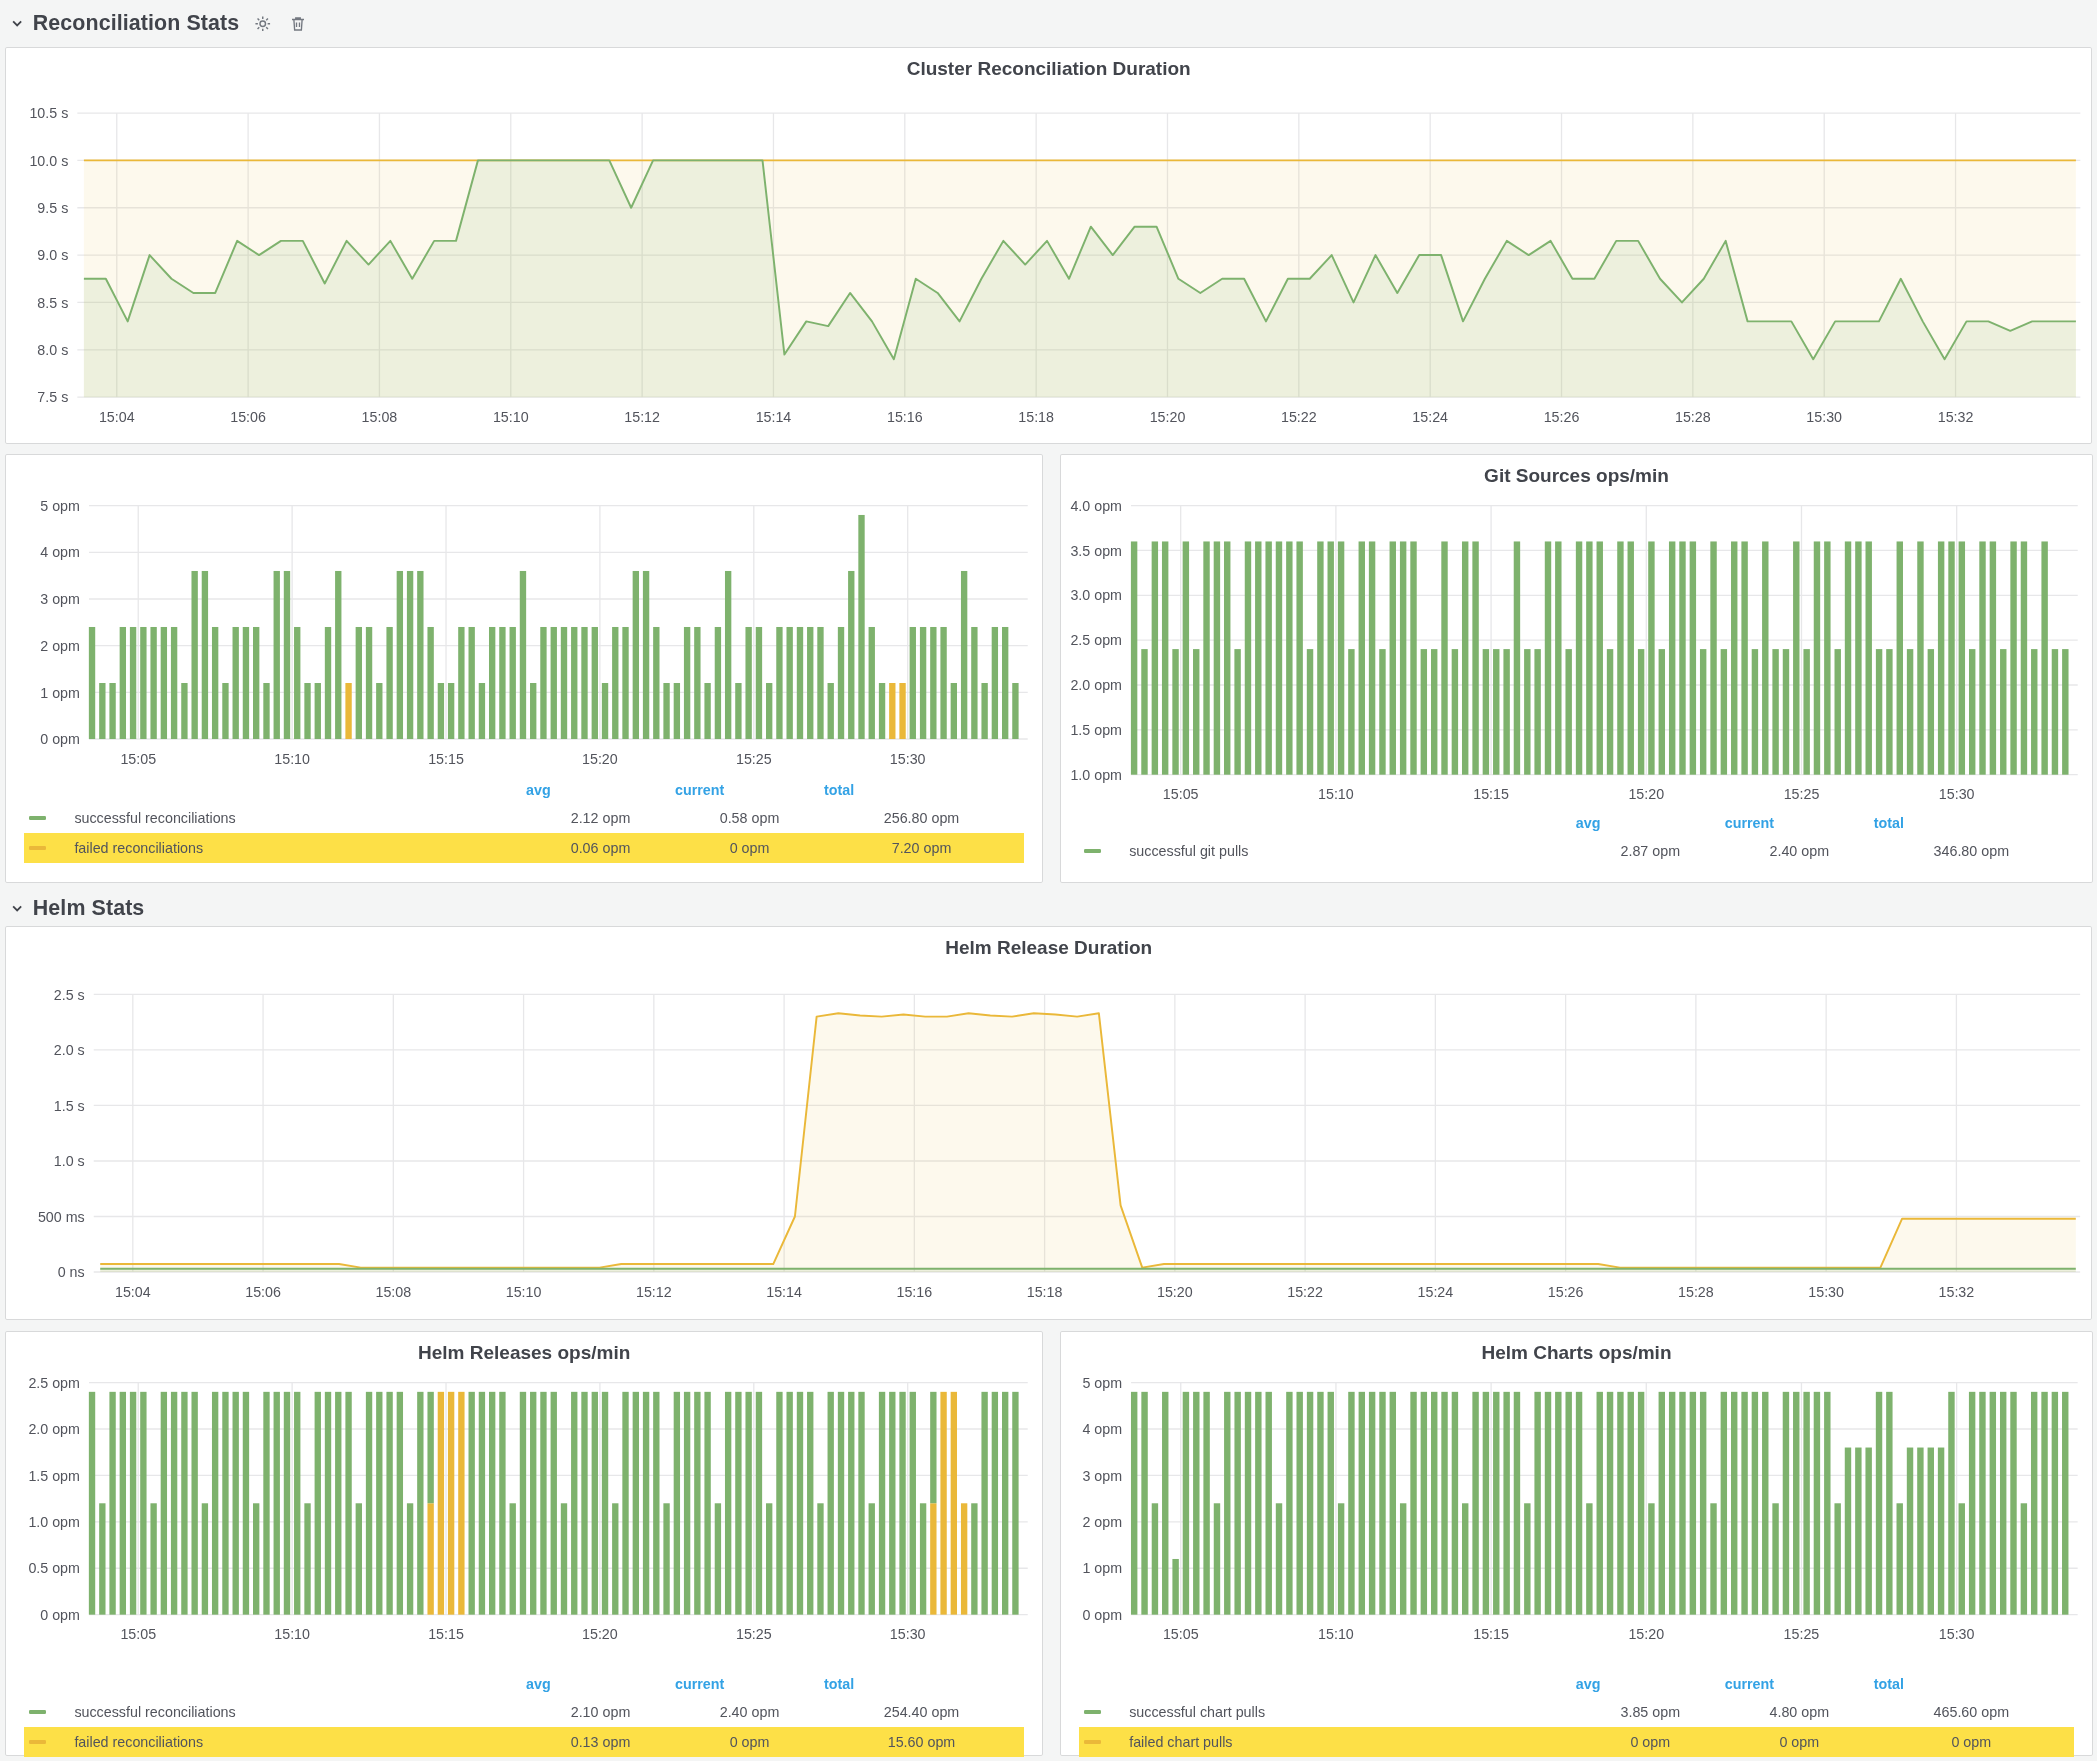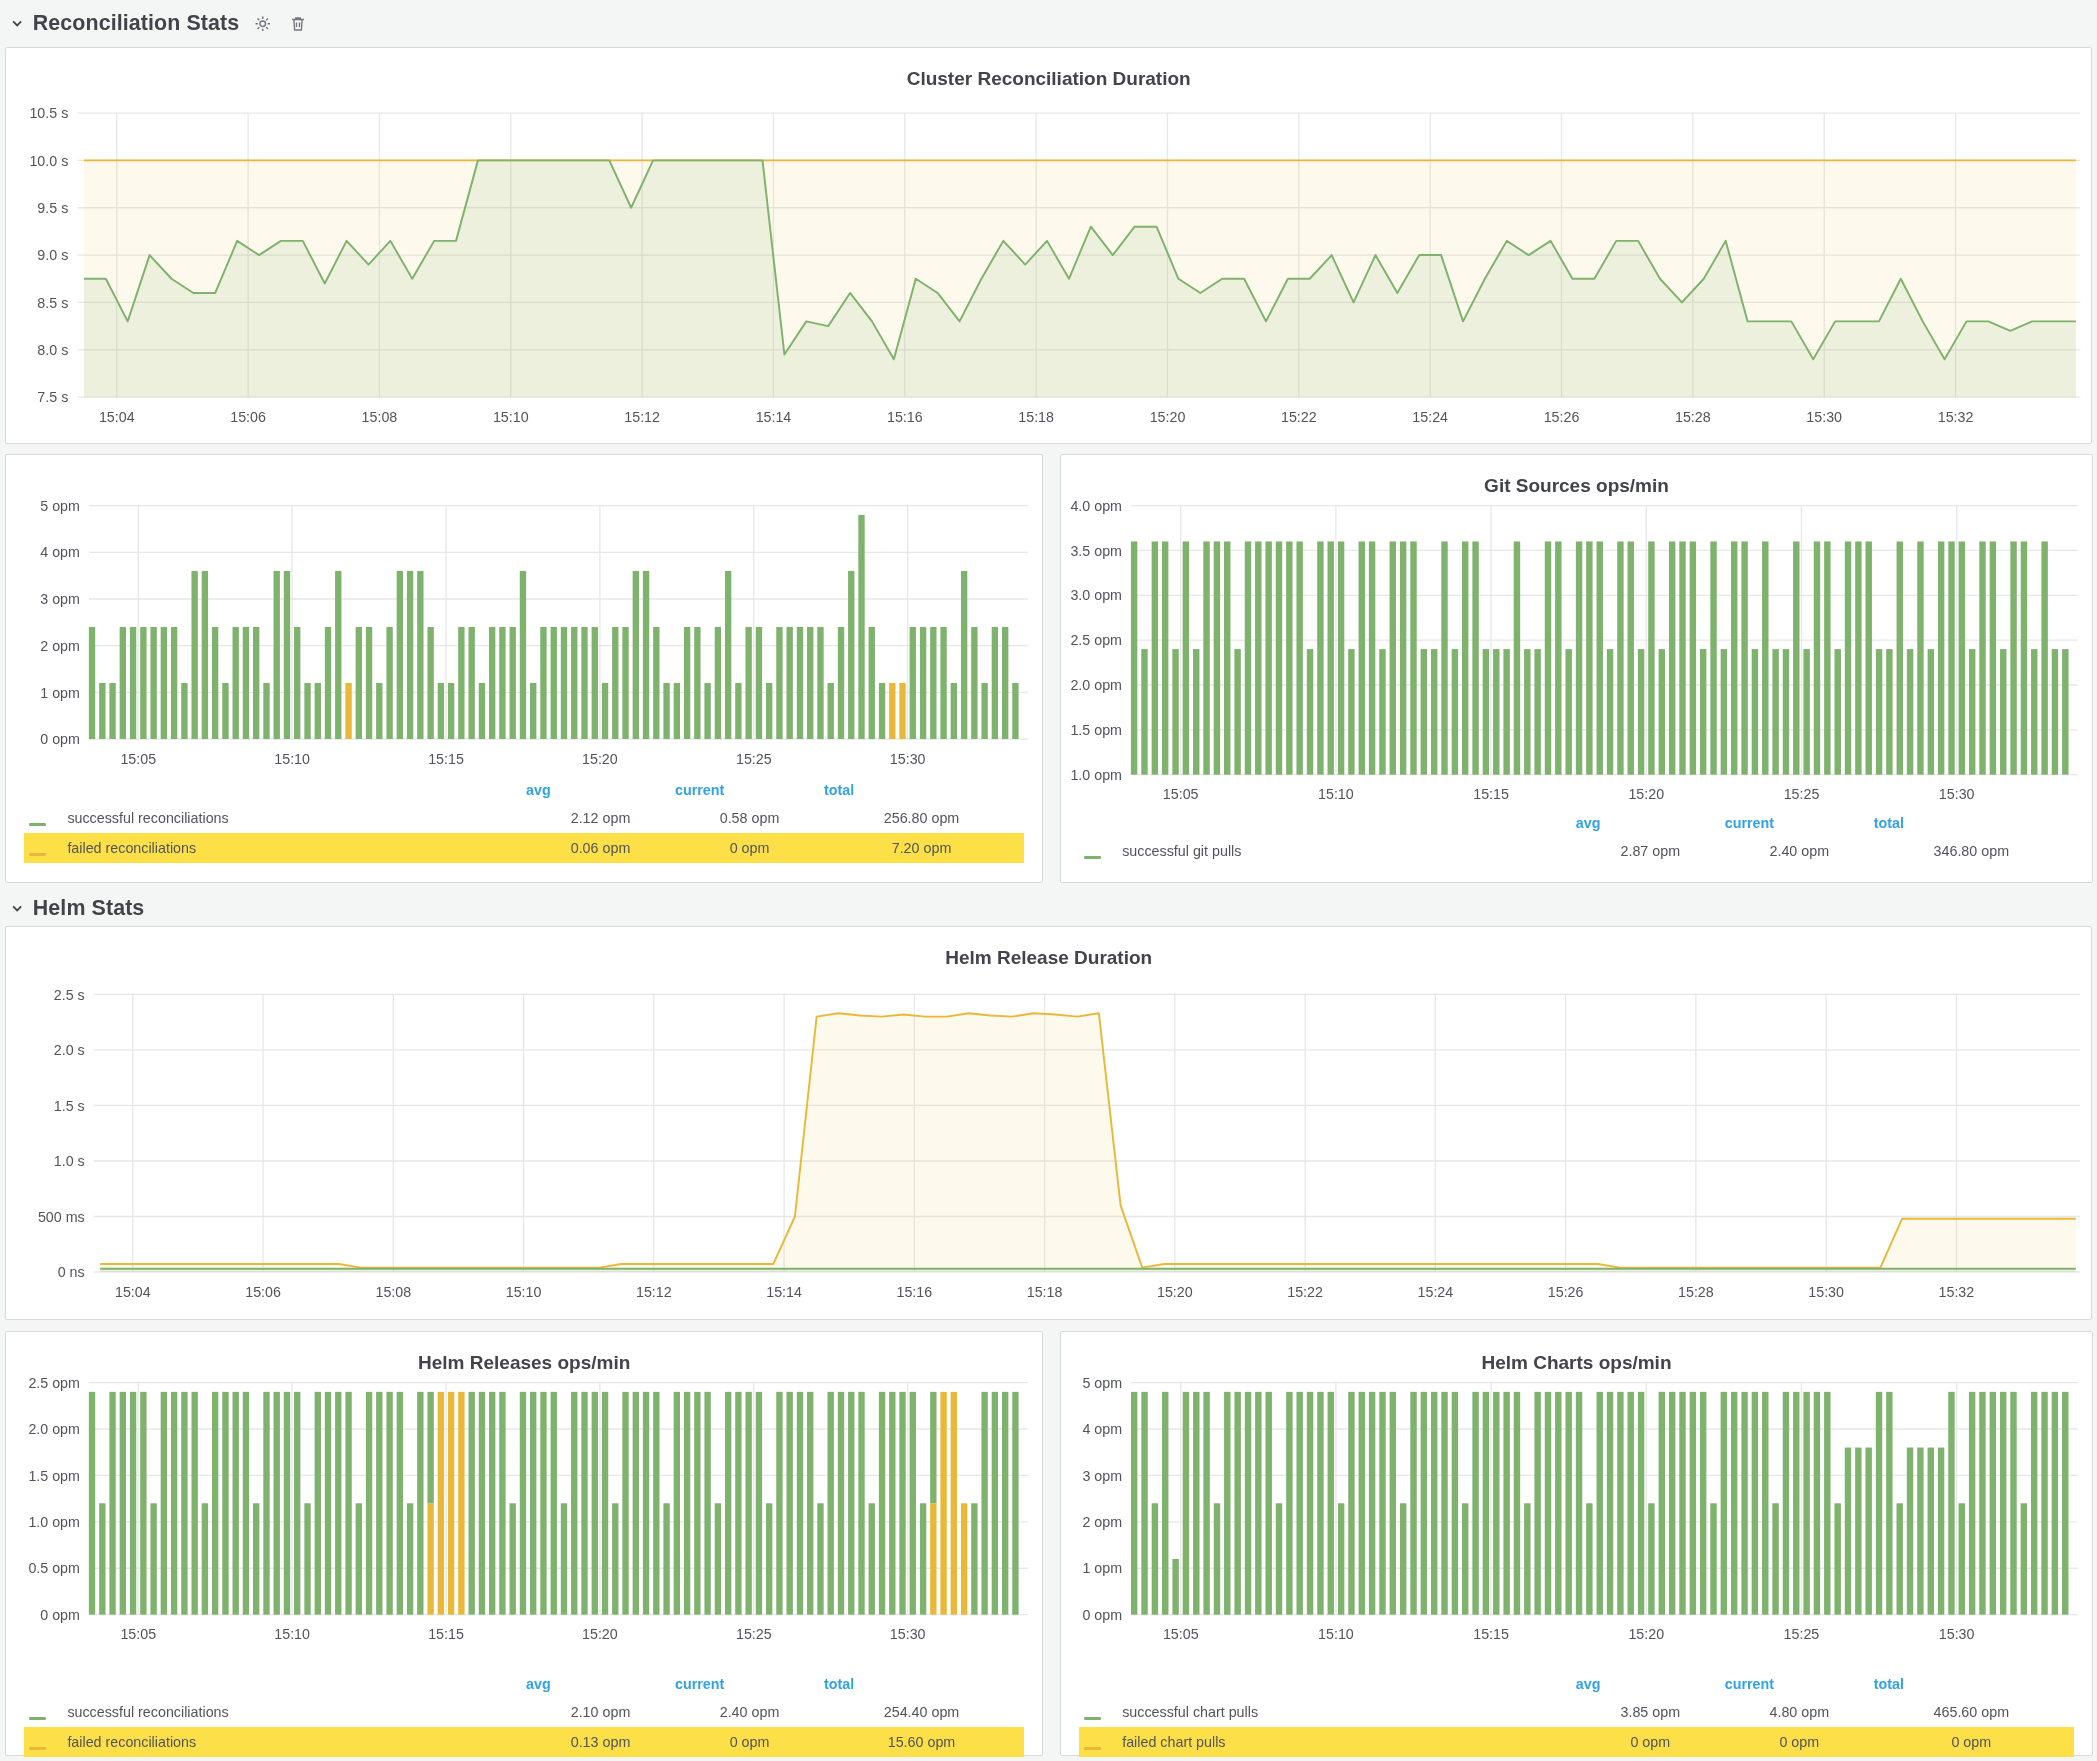--- a/index.html
+++ b/index.html
@@ -7,31 +7,31 @@
     width:2097px;height:1761px;position:relative;overflow:hidden;
     background:#f4f5f5;
     font-family:"Liberation Sans", sans-serif;
     -webkit-font-smoothing:antialiased;
   }
   .row-header{position:absolute;display:flex;align-items:center;gap:12px;height:34px;color:#41444b;cursor:pointer}
   .row-title{font-size:21.4px;font-weight:700;letter-spacing:0.1px}
   .row-icon{display:inline-flex;align-items:center;justify-content:center;width:23px;height:23px;cursor:pointer}
   .chev{display:inline-flex;align-items:center;margin-right:-3.9px}
   .panel{position:absolute;background:#ffffff;border:0.6px solid #d8d9da;border-radius:1.9px;box-sizing:border-box}
-  .panel-title{position:absolute;top:10.4px;left:0;right:0;margin:10px;text-align:center;
+  .panel-title{position:absolute;top:10.4px;left:0;right:0;margin:0;text-align:center;
     font-size:19px;font-weight:600;color:#41444b;cursor:pointer;z-index:2}
   .chart{position:absolute;left:0;top:0;right:0;bottom:0;z-index:1}
   svg text{font-family:"Liberation Sans", sans-serif}
   .legend{position:absolute;left:18px;right:18px;z-index:3}
   .lrow{display:grid;grid-template-columns:1fr 149px 149px 195px;align-items:center;height:30px;padding:0 5.2px}
   .lrow.lhead{height:26px}
   .lrow.alt{background:#fde047}
   .hcol{color:#33a2e5;font-weight:700;font-size:14.3px;text-align:left;cursor:pointer}
   .vcol{font-size:14.3px;color:#52545c;text-align:center}
-  .lname{display:flex;align-items:flex-end;gap:21px;font-size:14.3px;color:#52545c}
+  .lname{display:flex;align-items:center;gap:28px;font-size:14.3px;color:#52545c}
   .slabel{cursor:pointer}
   .dash{width:17px;height:3.2px;border-radius:1.3px;display:inline-block;background:#999}
 </style>
 </head>
 <body>
 
 <div class="row-header" style="left:10.4px;top:6.5px">
   <span class="chev">
     <svg width="14.3" height="14.3" viewBox="0 0 16 16">
         <path d="M3.5 6l4.5 4.5L12.5 6" fill="none" stroke="#41444b" stroke-width="2"></path>

